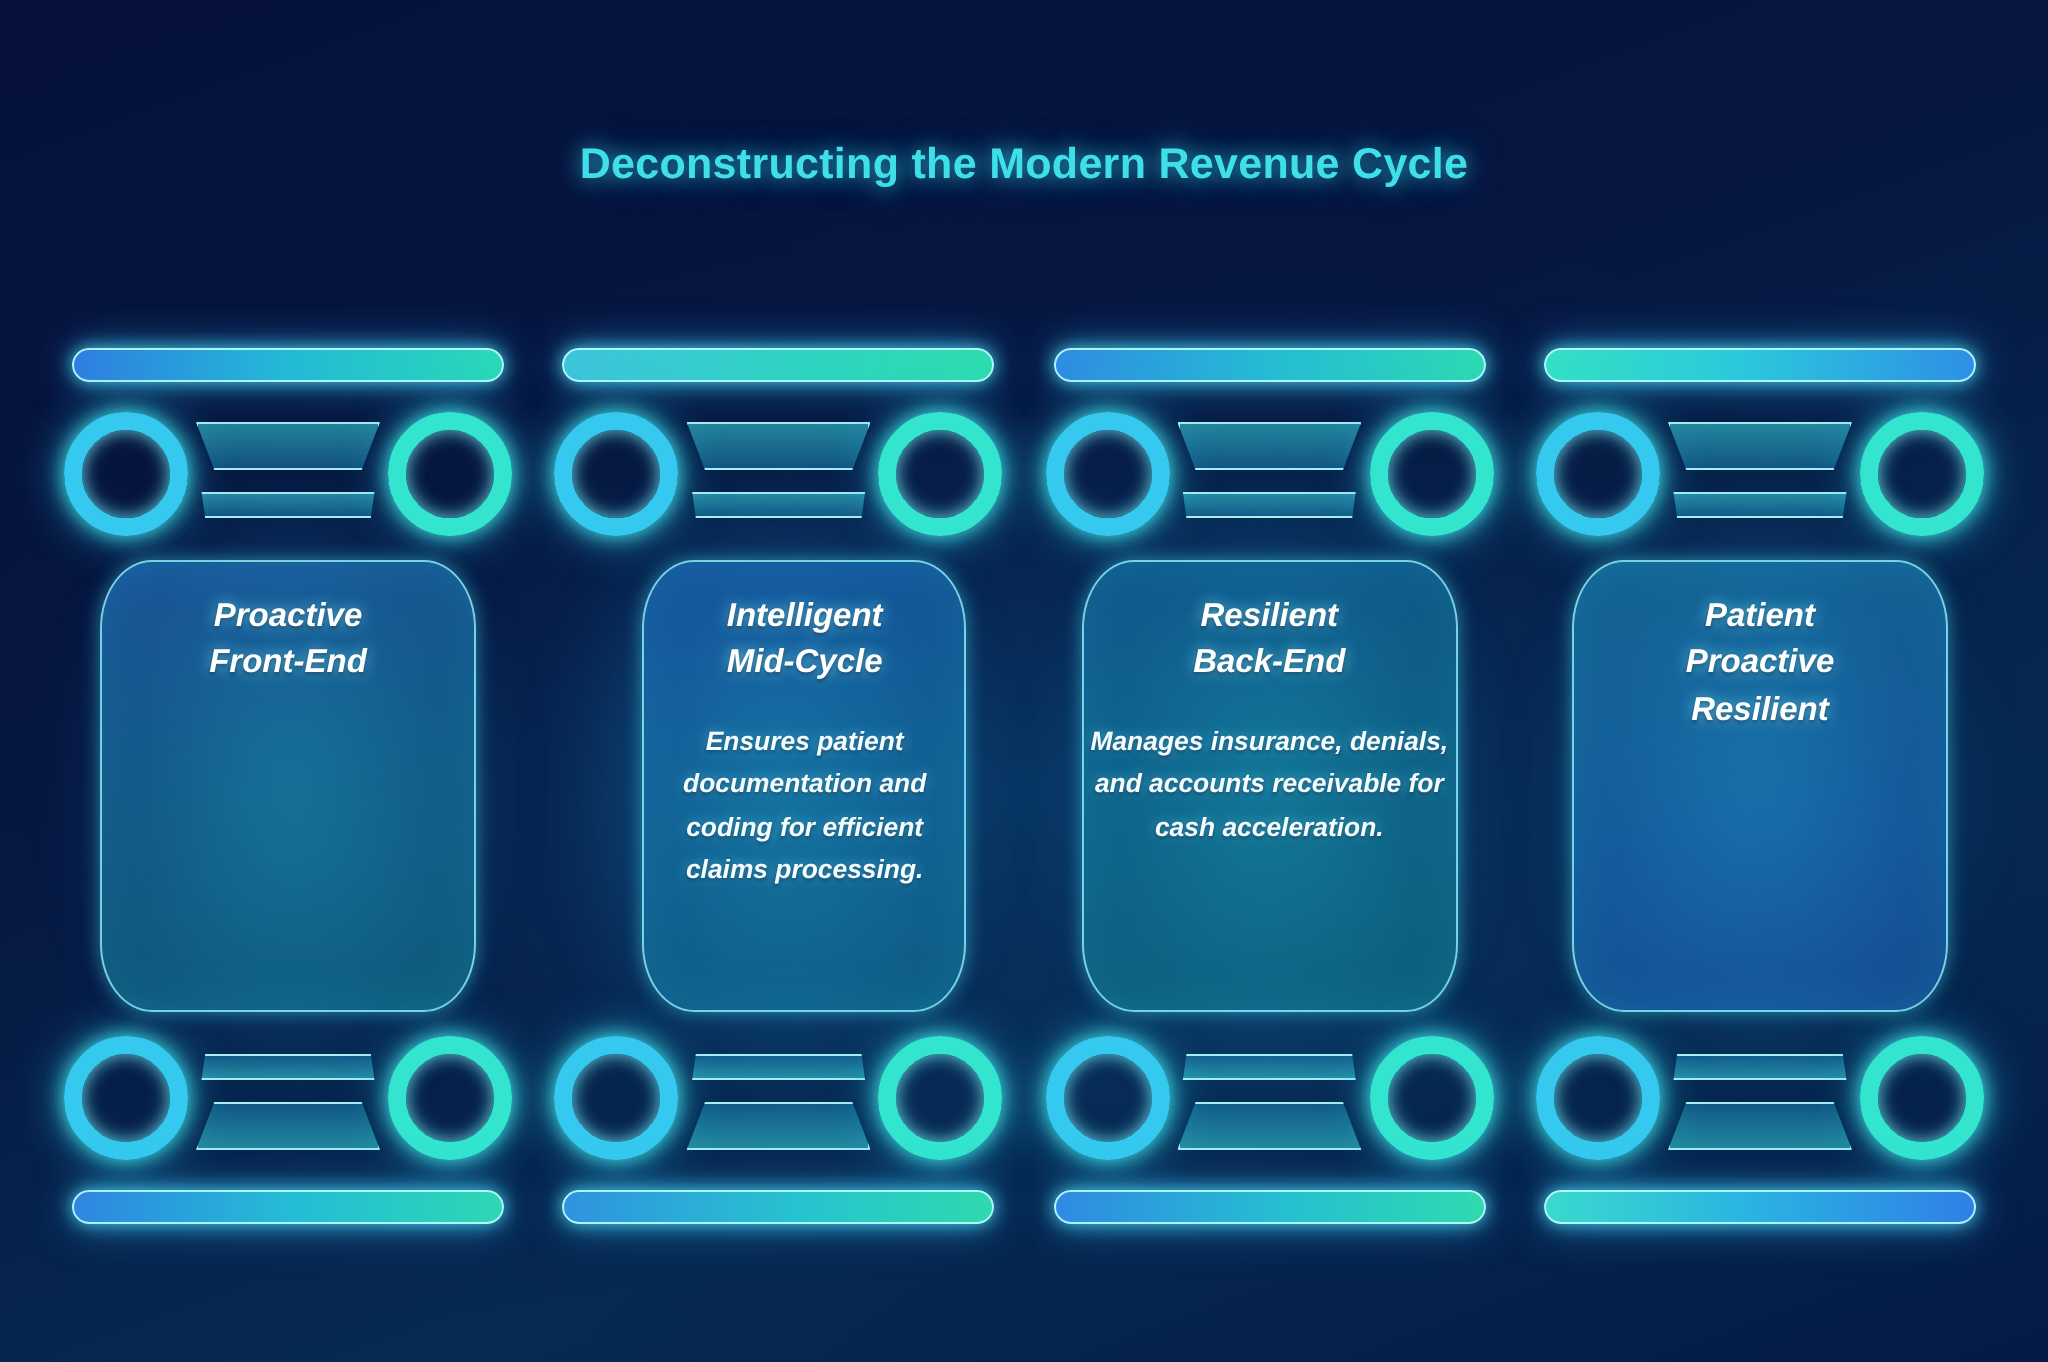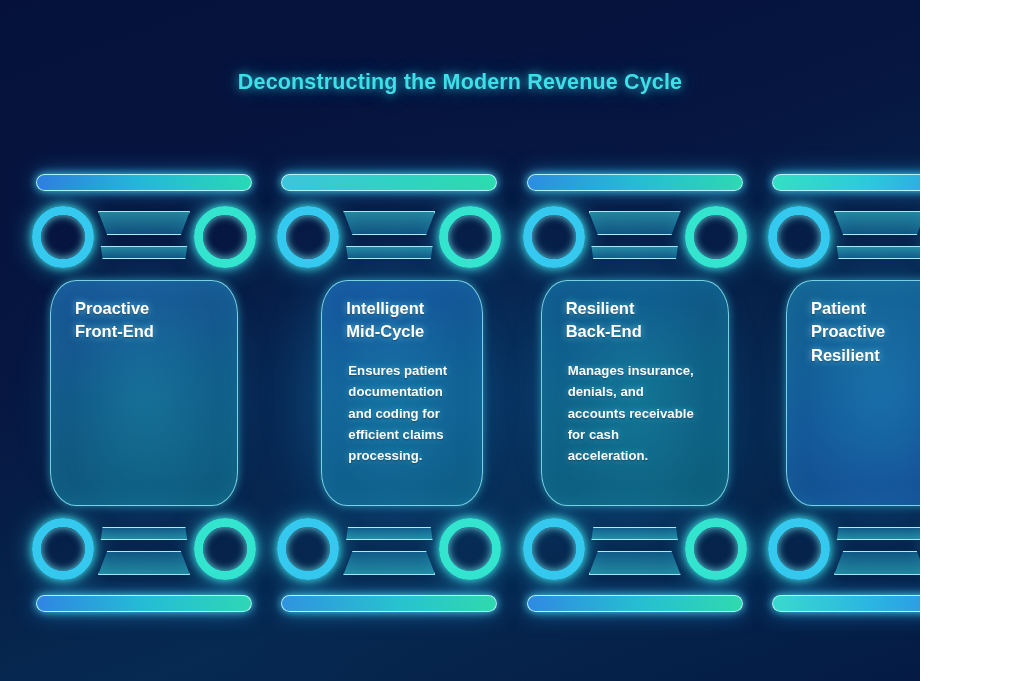--- a/index.html
+++ b/index.html
@@ -5,21 +5,21 @@
   * { margin:0; padding:0; box-sizing:border-box; }
 
   html, body {
     width:1024px; height:681px;
     overflow:hidden;
     font-family:"Liberation Sans", sans-serif;
   }
 
   #stage {
     position:relative;
-    width:920px; height:681px;
+    width:1024px; height:681px;
     background:
       radial-gradient(ellipse 70% 55% at 50% 58%, rgba(10,70,120,0.55) 0%, rgba(6,30,70,0.25) 55%, rgba(4,20,55,0) 80%),
       linear-gradient(160deg, #05113a 0%, #061640 38%, #062a52 72%, #041a44 100%);
     overflow:hidden;
   }
 
   
   #title {
     position:absolute;
     top:70px; left:0; width:100%;
@@ -121,28 +121,29 @@
     clip-path:polygon(3% 0%, 97% 0%, 95% 100%, 5% 100%);
   }
   
   .deco.bottom .bars { transform:scaleY(-1); }
 
   
   .panel {
     position:absolute;
     left:20px; right:20px;
     top:112px; bottom:112px;
-    padding:16px 24px 10px;
+    padding:16px 0 10px;
     border:1.5px solid rgba(150,245,255,0.78);
     box-shadow:
       0 0 9px rgba(70,225,250,0.5),
       inset 0 0 26px rgba(40,190,230,0.18);
     border-radius:26px 26px 26px 26px / 34px 34px 34px 34px;
-    text-align:left;
+    text-align:center;
     overflow:hidden;
+    font-style:italic;
   }
   .c1 .panel { background:linear-gradient(165deg, rgba(38,118,200,0.62) 0%, rgba(26,128,175,0.55) 45%, rgba(22,140,160,0.50) 100%); }
   .c2 .panel { background:linear-gradient(165deg, rgba(32,110,200,0.60) 0%, rgba(24,124,180,0.54) 50%, rgba(22,134,168,0.50) 100%);margin-left:26px; }
   .c3 .panel { background:linear-gradient(165deg, rgba(24,118,178,0.58) 0%, rgba(20,130,160,0.54) 50%, rgba(20,138,150,0.50) 100%); }
   .c4 .panel { background:linear-gradient(165deg, rgba(30,140,190,0.58) 0%, rgba(30,120,200,0.54) 55%, rgba(34,108,200,0.52) 100%); }
 
   .panel h2 {
     font-size:16.5px;
     font-weight:bold;
     line-height:1.42;

